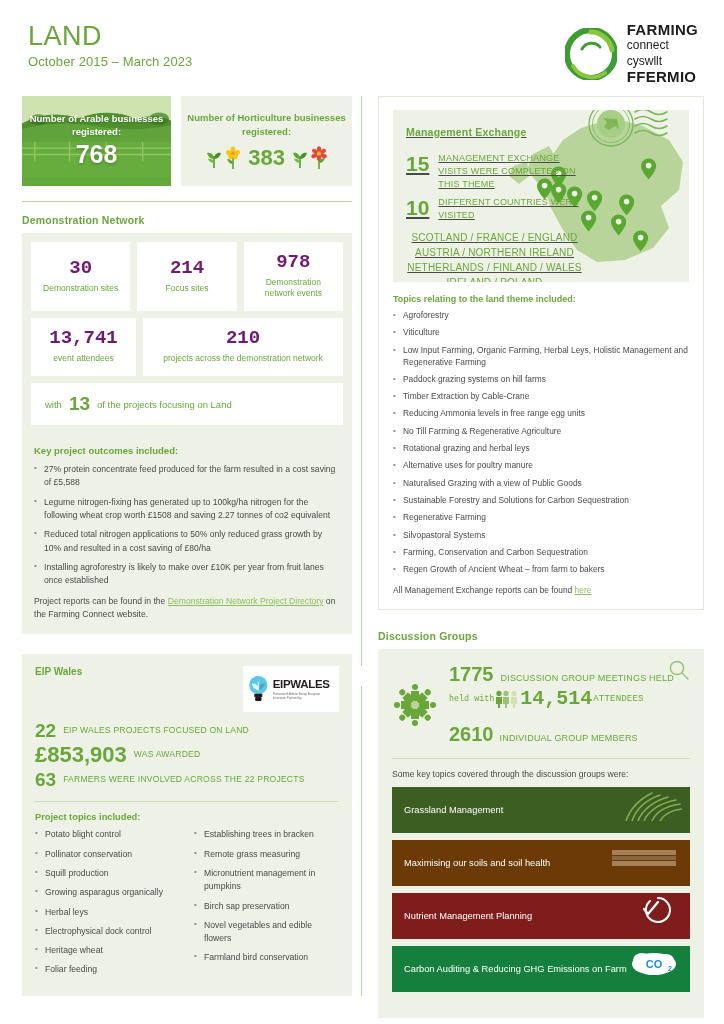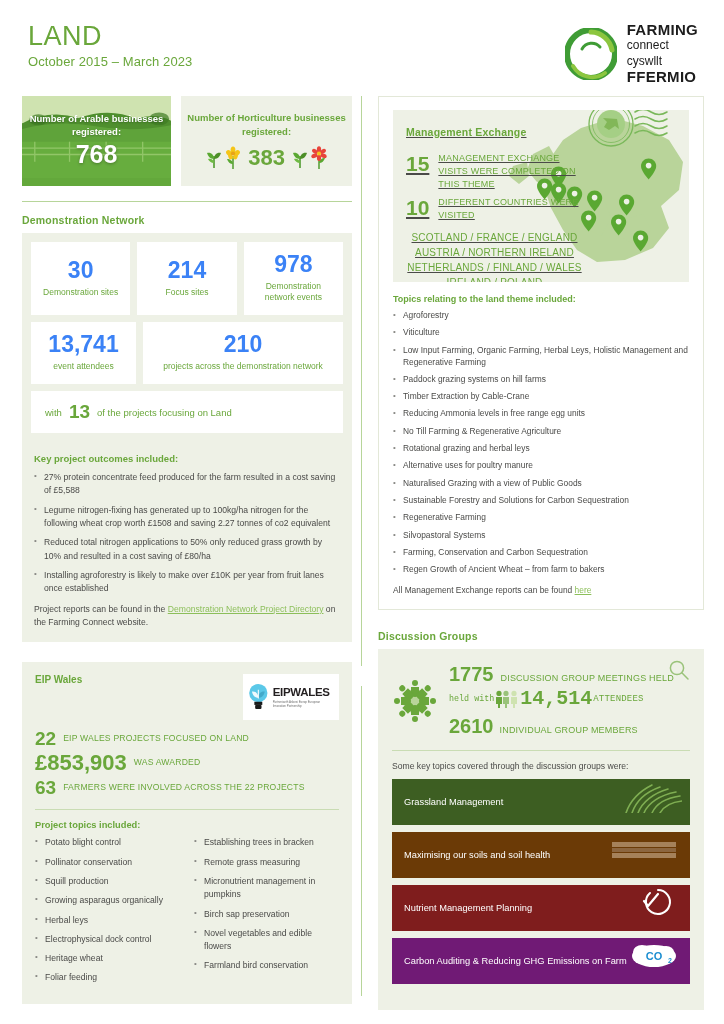--- a/index.html
+++ b/index.html
@@ -77,21 +77,21 @@
   }
 
   
   .panel-soft { background: #eef1e6; padding: 9px; }
   .grid-row { display: flex; gap: 7px; margin-bottom: 7px; }
   .tile {
     background: #ffffff; flex: 1; padding: 11px 6px 12px 6px;
     text-align: center; display: flex; flex-direction: column;
     align-items: center; justify-content: center;
   }
-  .tile-num { color: #3b82f6; font-size: 23px; font-weight: bold; line-height: 1; }
+  .tile-num { color: #701a75; font-size: 19px; font-weight: bold; line-height: 1; font-family: Liberation Mono, monospace; }
   .tile-lbl { color: #6aa73b; font-size: 8.5px; margin-top: 5px; line-height: 1.3; }
   .tile-wide { flex: 2.02; }
   .tile-narrow { flex: 1; }
   .tile-strip {
     background: #ffffff; padding: 10px 14px; display: flex;
     align-items: center; gap: 7px;
   }
   .strip-pre { color: #6aa73b; font-size: 9.5px; }
   .strip-num { color: #6aa73b; font-size: 19px; font-weight: bold; }
   .strip-post { color: #6aa73b; font-size: 9.5px; }
@@ -159,21 +159,21 @@
   .pt-col { flex: 1; }
 
   
   .dg-panel { background: #eef1e6; padding: 14px 14px 14px 14px; position: relative; }
   .dg-search { position: absolute; right: 14px; top: 10px; }
   .dg-main { display: flex; align-items: center; gap: 11px; }
   .dg-icon { width: 46px; height: 46px; flex-shrink: 0; }
   .dg-lines { flex: 1; }
   .dg-l1 { display: flex; align-items: baseline; gap: 7px; }
   .dg-l2 { display: flex; align-items: center; gap: 1px; margin-top: 1px; font-family: Liberation Mono, monospace; }
-  .dg-l3 { display: flex; align-items: baseline; gap: 6px; margin-top: 5px; }
+  .dg-l3 { display: flex; align-items: baseline; gap: 6px; margin-top: 13px; }
   .dg-num { color: #6aa73b; font-size: 20px; font-weight: bold; }
   .dg-lbl { color: #6aa73b; font-size: 9px; letter-spacing: .2px; }
   .dg-small { color: #6aa73b; font-size: 8.4px; }
   .dg-hr { height: 1px; background: #c9dcb3; margin: 12px 0 10px 0; }
   .dg-intro { font-size: 8.6px; color: #4a4a48; margin-bottom: 8px; }
   .bar {
     height: 46px; margin-bottom: 7px; display: flex; align-items: center;
     padding: 0 12px; color: #ffffff; font-size: 9.3px; position: relative; overflow: hidden;
   }
   .bar span.barlabel { position: relative; z-index: 2; }
@@ -588,21 +588,21 @@
         </div>
 
         <div class="bar" style="background:#7f1d1d;">
           <span class="barlabel">Nutrient Management Planning</span>
           <svg class="bar-art" viewBox="0 0 76 34">
             <path d="M52 5 a12 12 0 1 1 -8 3" fill="none" stroke="#ffffff" stroke-width="2" stroke-linecap="round"></path>
             <path d="M38 16 l4 5 l10 -12" fill="none" stroke="#ffffff" stroke-width="2.2" stroke-linecap="round" stroke-linejoin="round"></path>
           </svg>
         </div>
 
-        <div class="bar" style="background:#701a75;margin-bottom:12px;">
+        <div class="bar" style="background:#15803d;margin-bottom:12px;">
           <span class="barlabel">Carbon Auditing &amp; Reducing GHG Emissions on Farm</span>
           <svg class="bar-art" viewBox="0 0 76 34">
             <ellipse cx="48" cy="18" rx="22" ry="11" fill="#ffffff"></ellipse>
             <ellipse cx="36" cy="14" rx="9" ry="7" fill="#ffffff"></ellipse>
             <ellipse cx="60" cy="14" rx="8" ry="6" fill="#ffffff"></ellipse>
             <text x="48" y="22" font-size="11" font-weight="bold" fill="#1c8ed1" text-anchor="middle" font-family="Liberation Sans, sans-serif">CO</text>
             <text x="62" y="25" font-size="7" font-weight="bold" fill="#1c8ed1" font-family="Liberation Sans, sans-serif">2</text>
           </svg>
         </div>
       </div>

